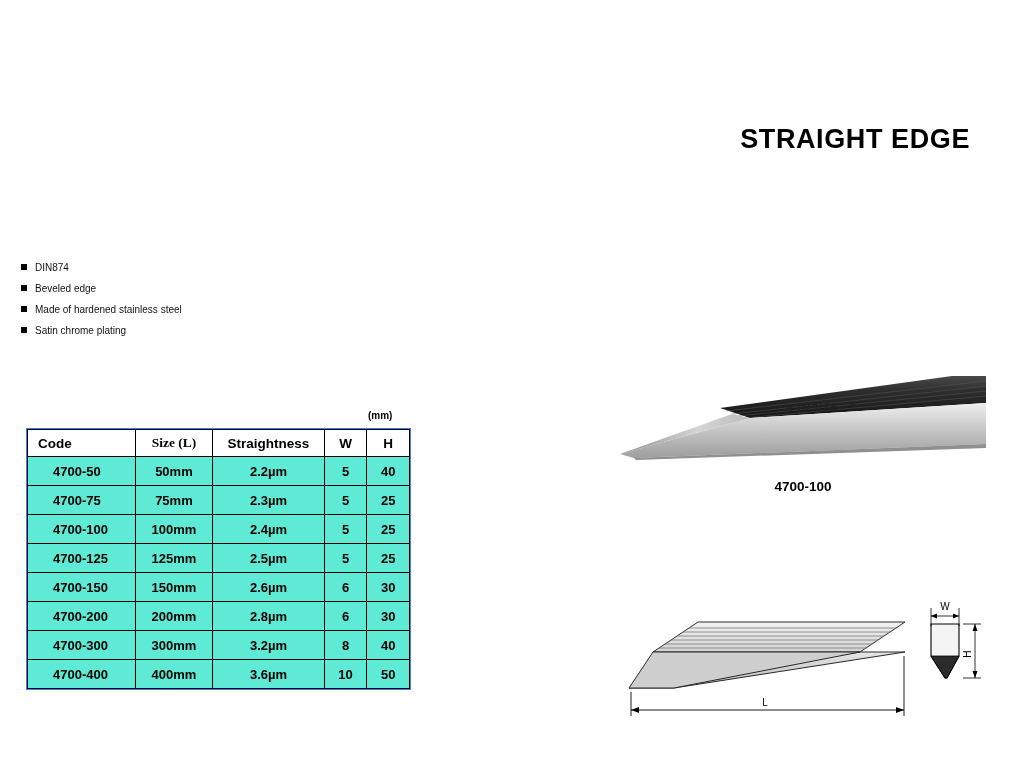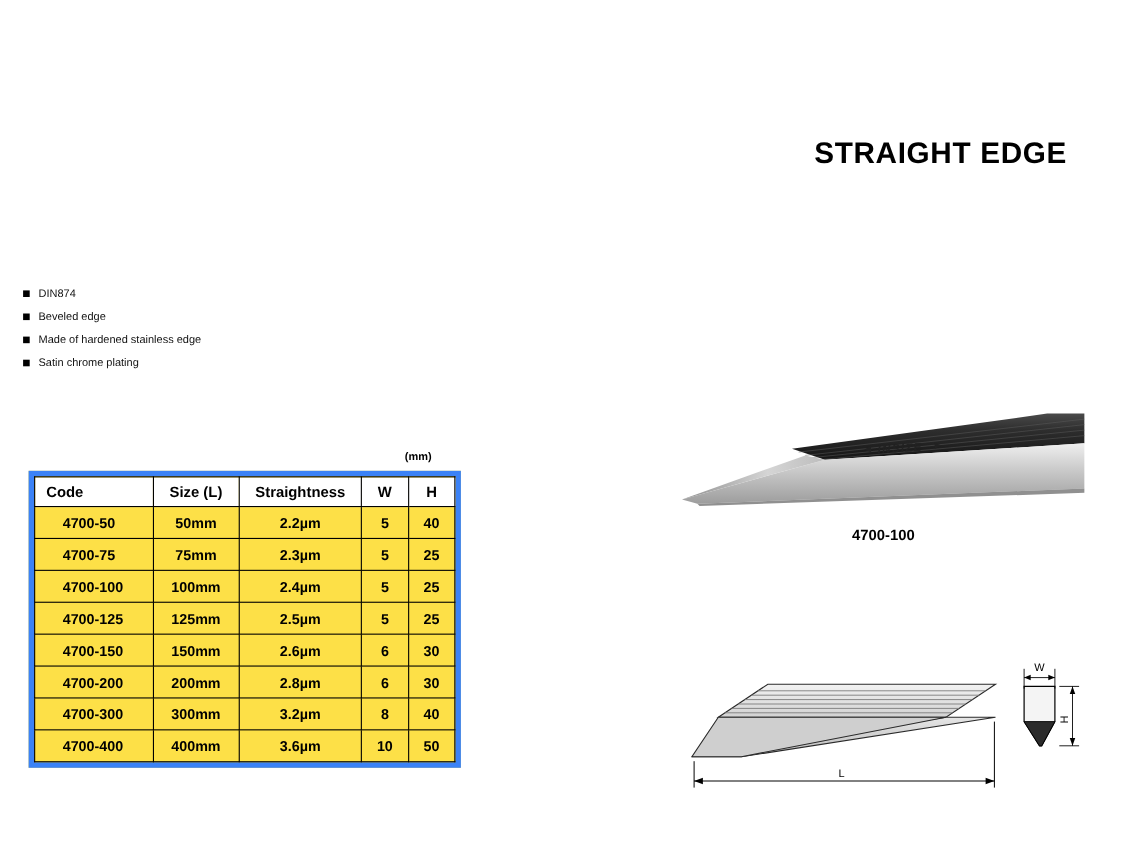--- a/index.html
+++ b/index.html
@@ -63,22 +63,22 @@
     top: 410px;
     font-size: 10px;
     font-weight: bold;
     color: #000;
   }
   .table-wrap {
     position: absolute;
     left: 26px;
     top: 428px;
     width: 383px;
-    border: 5px solid #3b82f6;
-    background: #fde047;
+    border: 1px solid #3b82f6;
+    background: #5eead4;
   }
   table.spec {
     border-collapse: collapse;
     width: 100%;
     font-size: 13px;
   }
   table.spec th,
   table.spec td {
     border: 1px solid #000;
     height: 28px;
@@ -94,21 +94,21 @@
   }
   table.spec td.code {
     text-align: left;
     padding-left: 25px;
   }
   table.spec th.code-h {
     text-align: left;
     padding-left: 10px;
   }
   .col-code  { width: 104px; }
-  .col-size  { width: 80px; }
+  .col-size  { width: 80px; font-family: Liberation Serif, serif; }
   .col-str   { width: 113px; }
   .col-w     { width: 43px; }
   .col-h     { width: 43px; }
 
   
   .photo {
     position: absolute;
     left: 620px;
     top: 356px;
     width: 366px;
@@ -147,21 +147,21 @@
     <div class="feature-item">
       <span class="feature-bullet"></span>
       <span>DIN874</span>
     </div>
     <div class="feature-item">
       <span class="feature-bullet"></span>
       <span>Beveled edge</span>
     </div>
     <div class="feature-item">
       <span class="feature-bullet"></span>
-      <span>Made of hardened stainless edge</span>
+      <span>Made of hardened stainless steel</span>
     </div>
     <div class="feature-item">
       <span class="feature-bullet"></span>
       <span>Satin chrome plating</span>
     </div>
   </div>
 
   <div class="unit-label">(mm)</div>
 
   <div class="table-wrap">

